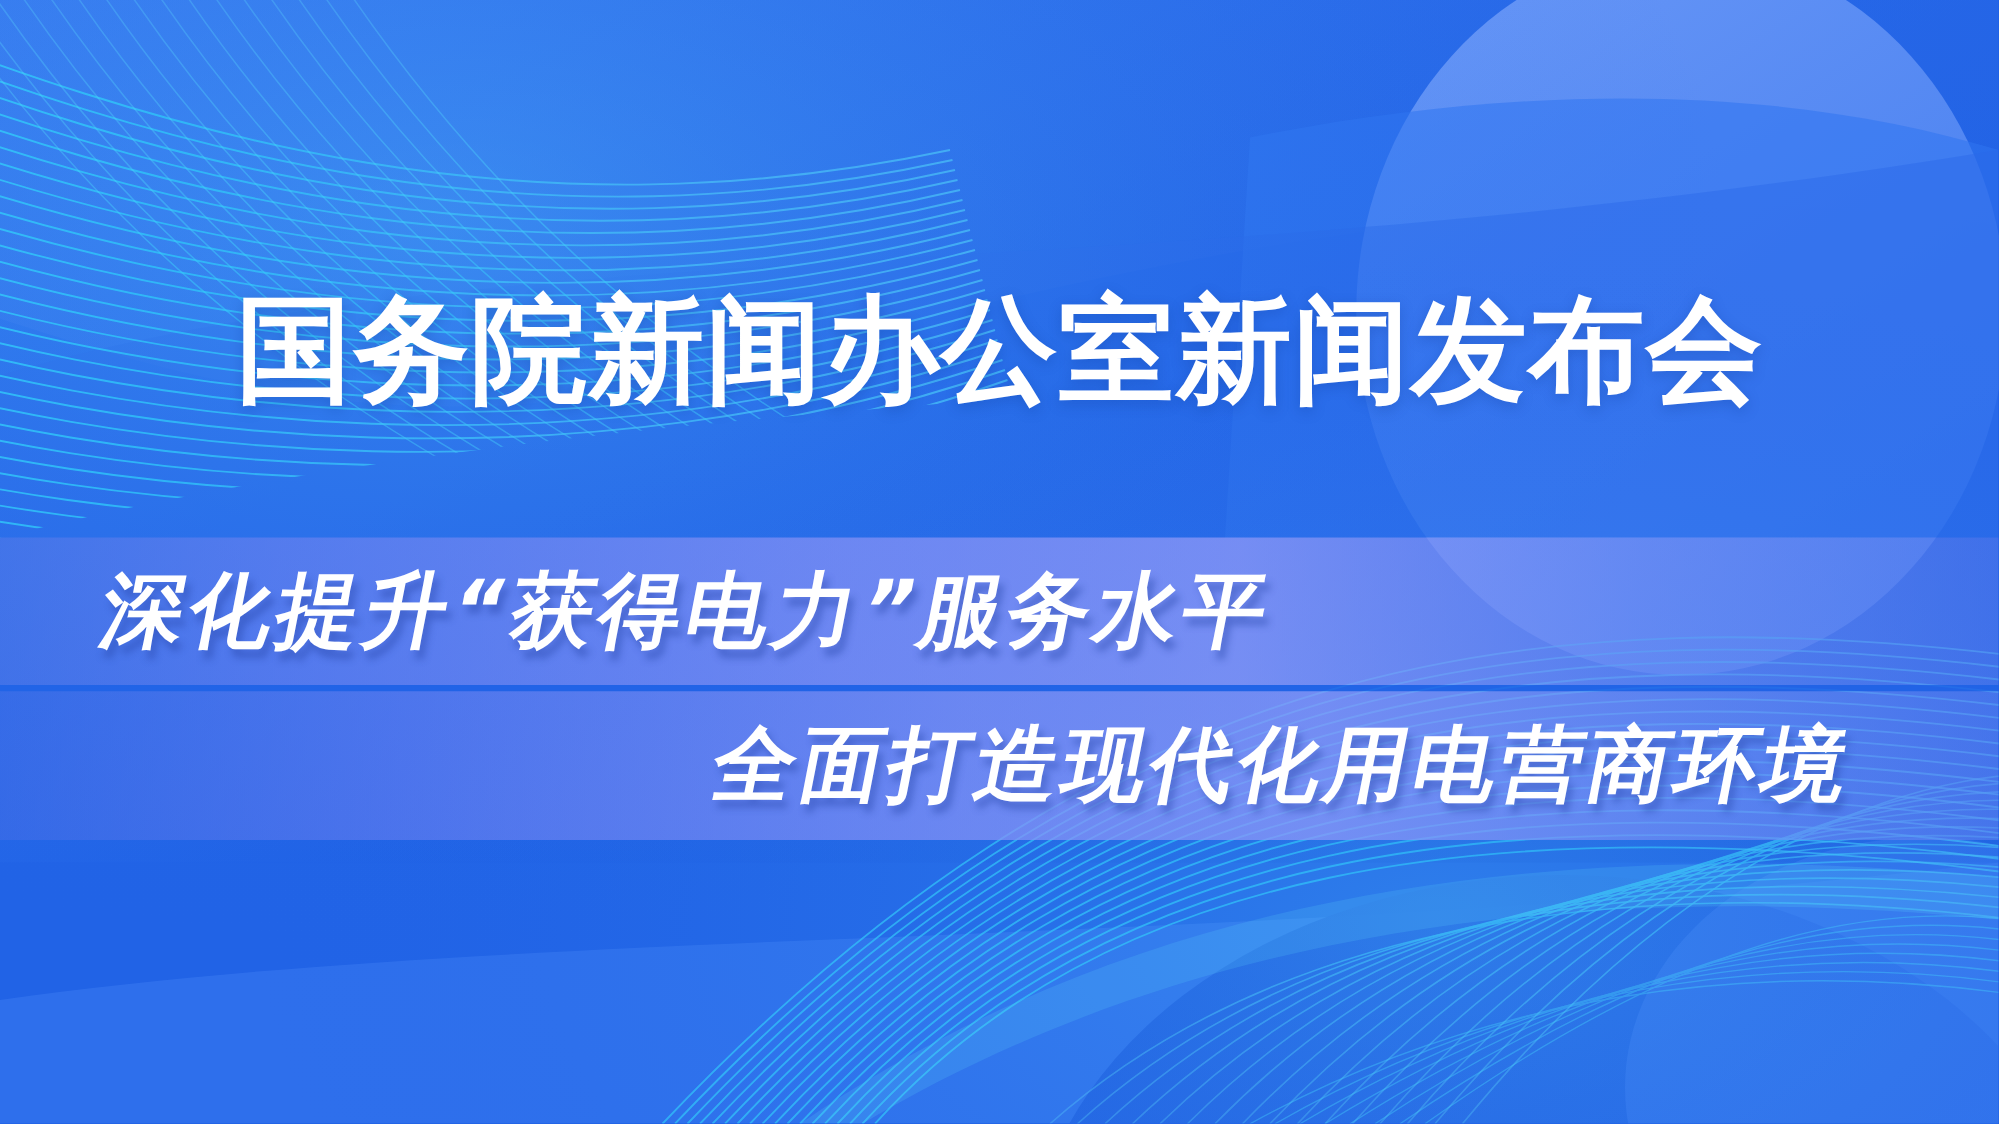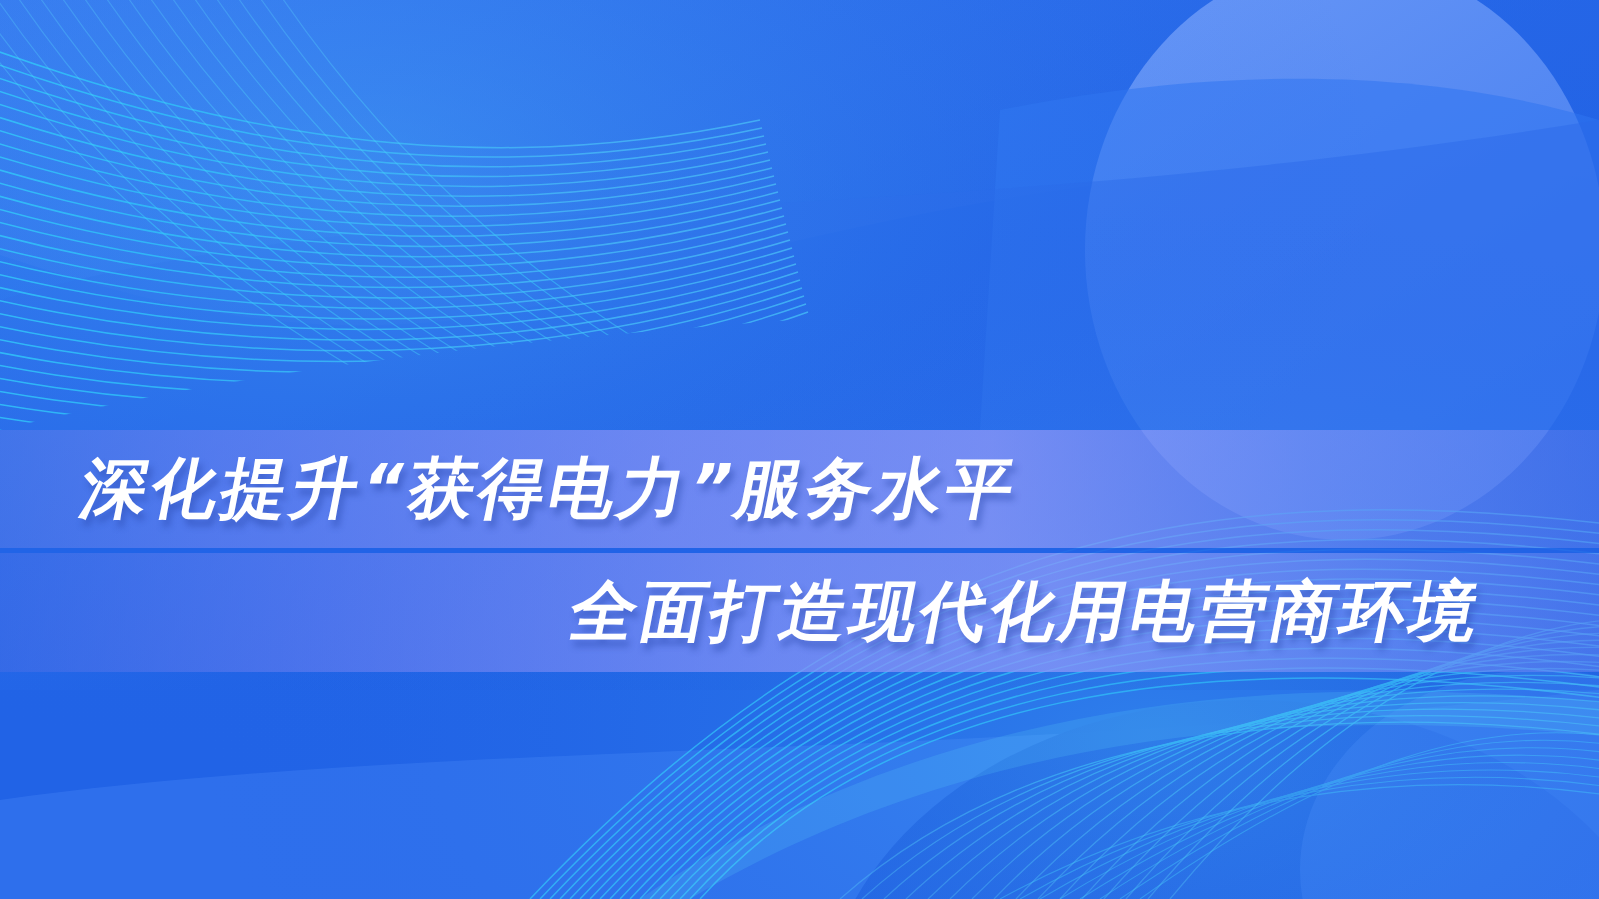--- a/index.html
+++ b/index.html
@@ -300,18 +300,21 @@
 
         <path d="M640,899 C900,720 1230,660 1640,706 L1640,740 C1240,694 930,756 690,899 Z" fill="#5fd9fc" opacity="0.18"></path>
       </g>
     </svg>
   </div>
 
   <div class="band" id="band-one"></div>
   <div id="band-seam"></div>
   <div class="band" id="band-two"></div>
 
+  <div id="title-row">
+    <div id="main-title">国务院新闻办公室新闻发布会</div>
+  </div>
 
   <div class="subtitle" id="subtitle-one">深化提升“获得电力”服务水平</div>
 
   <div class="subtitle" id="subtitle-two">全面打造现代化用电营商环境</div>
 
 </div>
 
 </body></html>

